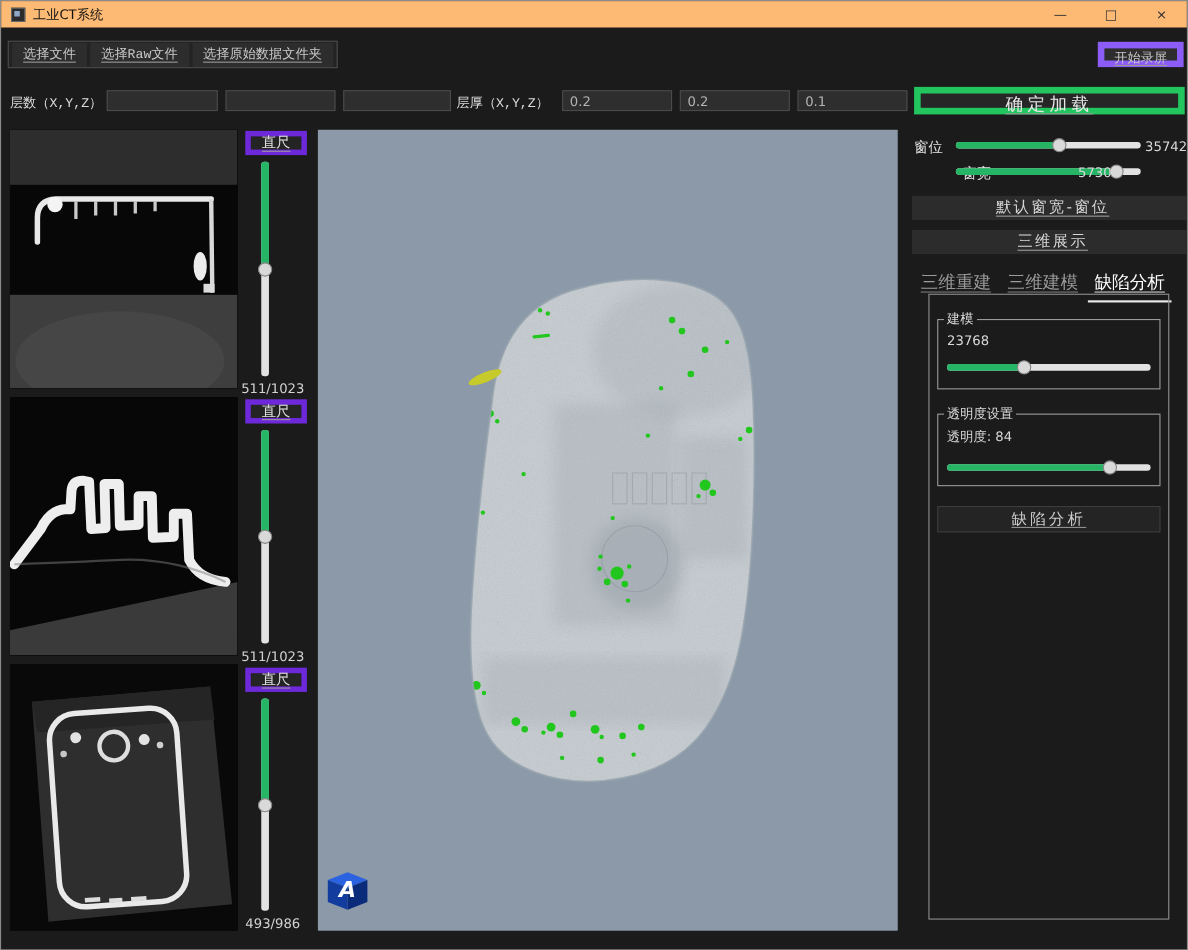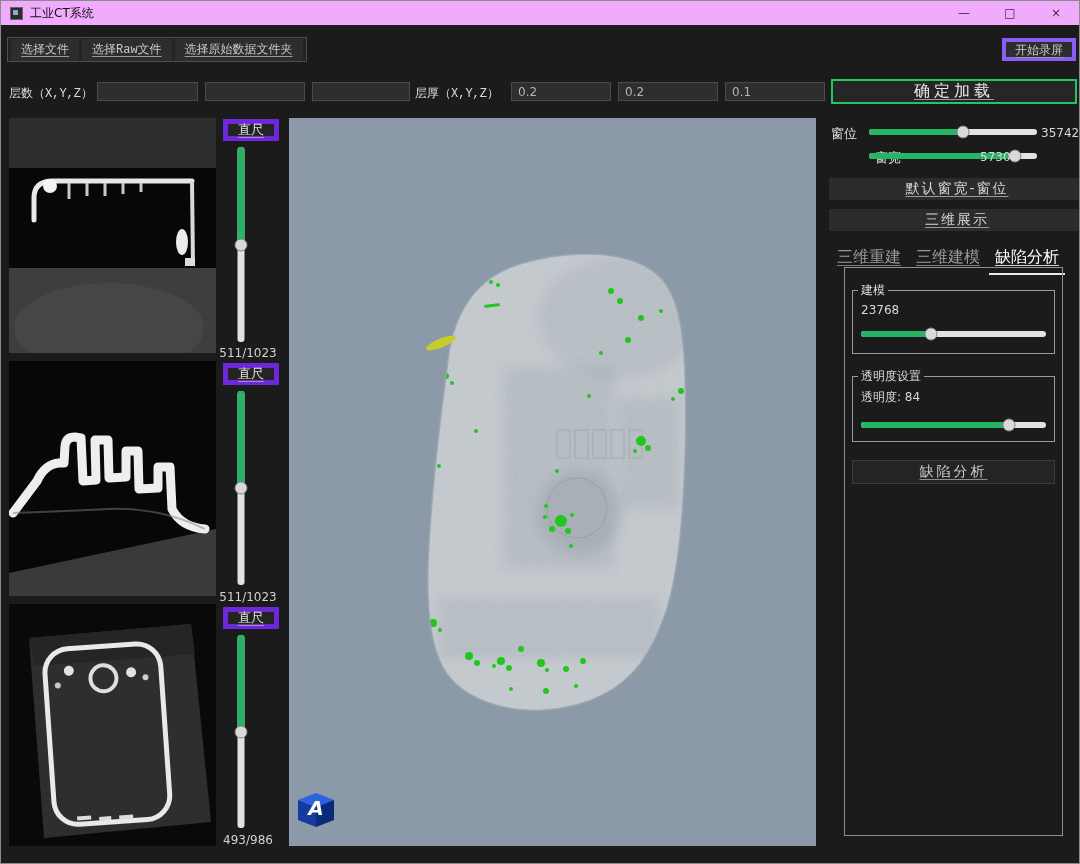--- a/index.html
+++ b/index.html
@@ -4,34 +4,34 @@
 <style>
   *{margin:0;padding:0;box-sizing:border-box;}
   html,body{width:1080px;height:864px;}
   body{
     position:relative;overflow:hidden;background:#1b1b1b;
     border:1px solid #8a8a8a;
     font-family:"DejaVu Sans","Liberation Sans",sans-serif;
     -webkit-font-smoothing:antialiased;
   }
   
-  .titlebar{position:absolute;left:0;top:0;width:100%;height:24px;background:#f0abfc;display:flex;align-items:center;z-index:5;}
+  .titlebar{position:absolute;left:0;top:0;width:100%;height:24px;background:#fdba74;display:flex;align-items:center;z-index:5;}
   .app-icon{width:13px;height:13px;margin-left:9px;background:#2b2b2b;border:1px solid #666;position:relative;flex:0 0 auto;}
   .app-icon::after{content:"";position:absolute;left:2px;top:2px;width:5px;height:5px;background:#8fa8c8;}
   .title-text{margin-left:7px;font-size:12px;color:#111;}
   .win-btns{margin-left:auto;display:flex;height:100%;}
   .win-btn{width:46px;height:100%;display:flex;align-items:center;justify-content:center;font-size:12px;color:#333;cursor:pointer;}
   
   .toolbar-group{position:absolute;left:6px;top:36px;height:25px;display:flex;align-items:center;gap:3px;border:1px solid #4d4d4d;background:#232323;padding:0 3px;}
   .tbtn{background:#2d2d2d;border:none;color:#c9c9c9;font-size:12px;line-height:1;padding:5px 10px;font-family:Liberation Mono, monospace;cursor:pointer;text-decoration:underline;text-underline-offset:3px;text-decoration-color:#9a9a9a;}
-  .record-btn{position:absolute;right:3px;top:37px;height:23px;background:#2d2d2d;border:4px solid #8b5cf6;color:#c9c9c9;font-size:12px;padding:0 9px;font-family:inherit;cursor:pointer;text-decoration:underline;text-underline-offset:3px;text-decoration-color:#9a9a9a;}
+  .record-btn{position:absolute;right:3px;top:37px;height:23px;background:#2d2d2d;border:6px solid #8b5cf6;color:#c9c9c9;font-size:12px;padding:0 9px;font-family:inherit;cursor:pointer;text-decoration:underline;text-underline-offset:3px;text-decoration-color:#9a9a9a;}
   
   .plabel{position:absolute;top:84px;font-size:12px;color:#dcdcdc;font-family:Liberation Mono, monospace;}
   .pinput{position:absolute;top:81px;height:19px;background:#2e2e2e;border:1px solid #4a4a4a;color:#b4b4b4;font-size:12px;padding:0 6px;font-family:inherit;}
-  .load-btn{position:absolute;left:830px;top:78px;width:246px;height:25px;background:#262626;border:2px solid #22c55e;color:#e8e8e8;font-size:16px;letter-spacing:4px;font-family:inherit;cursor:pointer;text-decoration:underline;text-underline-offset:3px;text-decoration-color:#9a9a9a;}
+  .load-btn{position:absolute;left:830px;top:78px;width:246px;height:25px;background:#262626;border:6px solid #22c55e;color:#e8e8e8;font-size:16px;letter-spacing:4px;font-family:inherit;cursor:pointer;text-decoration:underline;text-underline-offset:3px;text-decoration-color:#9a9a9a;}
   
   .slice{position:absolute;left:8px;width:207px;background:#000;overflow:hidden;}
   #slice1{top:117px;height:235px;}
   #slice2{top:360px;height:235px;}
   #slice3{top:603px;height:242px;}
   .ruler-label{position:absolute;left:222px;width:56px;height:22px;border:5px solid #6d28d9;background:#242424;color:#e0e0e0;font-size:13px;display:flex;align-items:center;justify-content:center;text-decoration:underline;text-underline-offset:3px;text-decoration-color:#9a9a9a;}
   #rl1{top:118px;} #rl2{top:362px;} #rl3{top:606px;}
   .vslider{position:absolute;left:230px;width:20px;cursor:pointer;}
   #vs1{top:146px;height:195px;} #vs2{top:390px;height:194px;} #vs3{top:634px;height:193px;}
   .vtrack{position:absolute;left:50%;transform:translateX(-50%);top:0;bottom:0;width:7px;background:#e2e2e2;border-radius:3px;}

